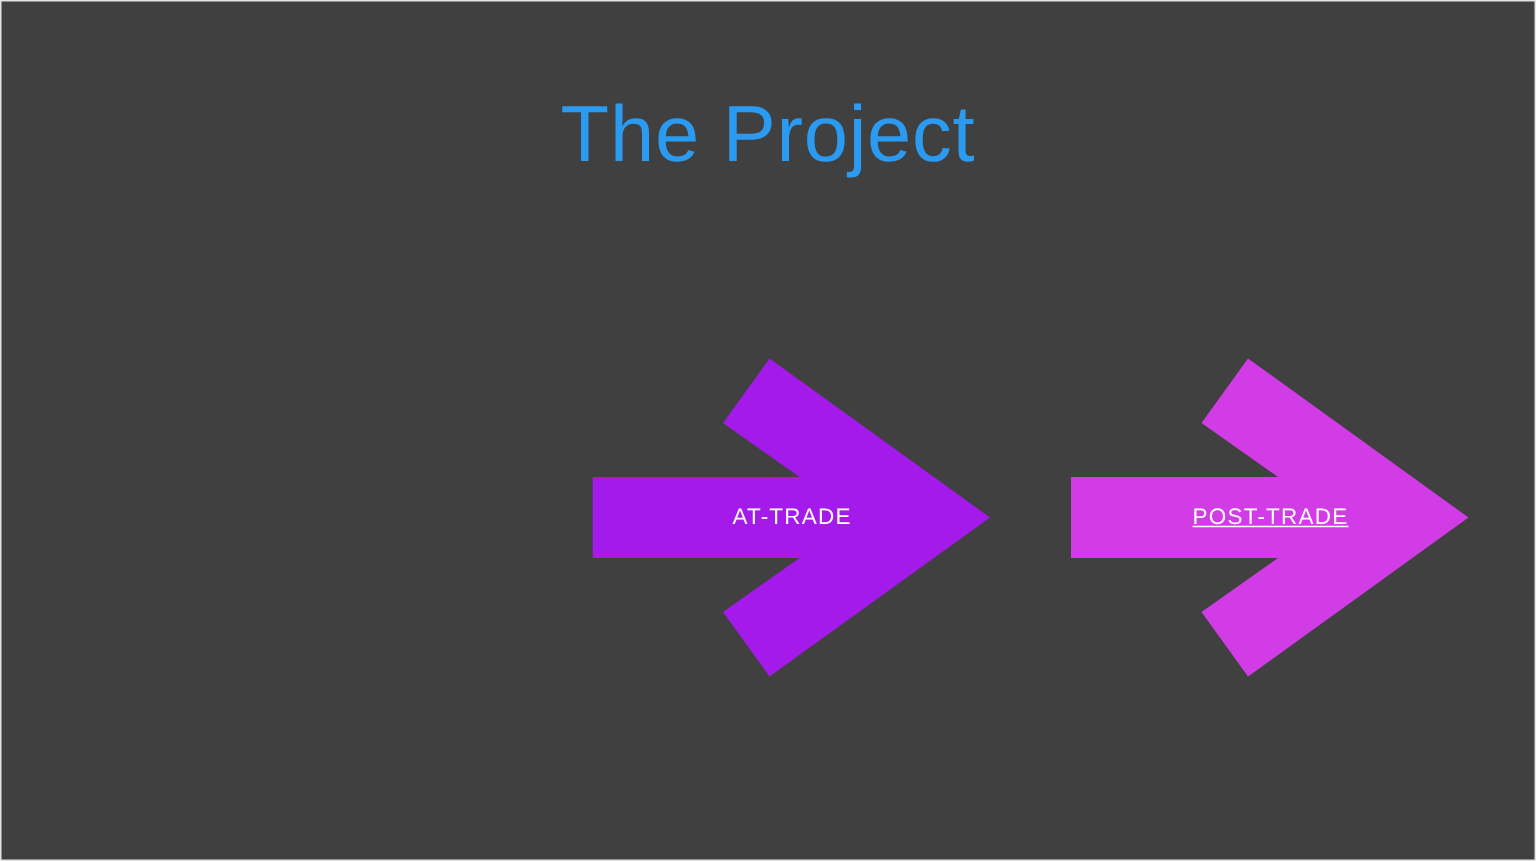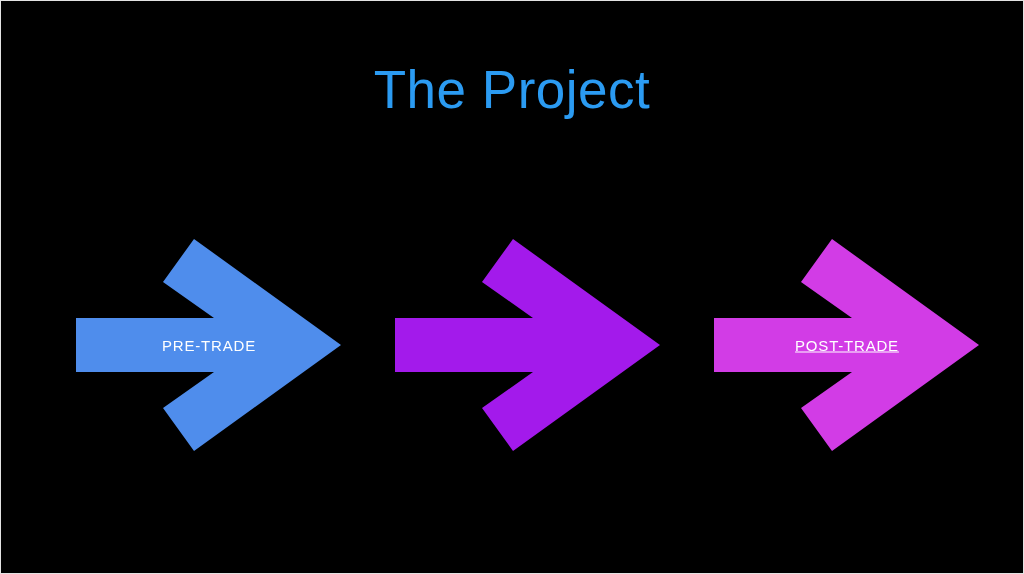--- a/index.html
+++ b/index.html
@@ -6,21 +6,21 @@
   html, body { width: 1024px; height: 574px; }
   body {
     font-family: "Liberation Sans", sans-serif;
     background: #ffffff;
     position: relative;
     overflow: hidden;
   }
   .slide {
     position: absolute;
     inset: 0;
-    background: #000000;
+    background: #404040;
     border: 1px solid #e3e3e3;
   }
   .slide-title {
     position: absolute;
     top: 58px;
     left: 0;
     width: 100%;
     text-align: center;
     font-size: 53px;
     font-weight: 400;
@@ -53,31 +53,26 @@
     font-weight: 400;
   }
 </style>
 </head>
 <body>
 
 <div class="slide">
 
   <h1 class="slide-title" style="color: rgb(43, 155, 242);">The Project</h1>
 
-  <div class="arrow arrow-pre">
-    <svg viewBox="0 0 266 214" width="266" height="214" aria-hidden="true">
-      <polygon points="0,80 138,80 87,44 118,1 265,107 118,213 87,170 138,134 0,134" fill="#4F8DEC"></polygon>
-    </svg>
-    <span class="arrow-label" style="color: rgb(255, 255, 255);">PRE-TRADE</span>
-  </div>
 
   <div class="arrow arrow-at">
     <svg viewBox="0 0 266 214" width="266" height="214" aria-hidden="true">
       <polygon points="0,80 138,80 87,44 118,1 265,107 118,213 87,170 138,134 0,134" fill="#A31AEB"></polygon>
     </svg>
+    <span class="arrow-label" style="color: rgb(255, 255, 255);">AT-TRADE</span>
   </div>
 
   <div class="arrow arrow-post">
     <svg viewBox="0 0 266 214" width="266" height="214" aria-hidden="true">
       <polygon points="0,80 138,80 87,44 118,1 265,107 118,213 87,170 138,134 0,134" fill="#D23CE6"></polygon>
     </svg>
     <span class="arrow-label" style="color: rgb(255, 255, 255); text-decoration: underline;">POST-TRADE</span>
   </div>
 
 </div>

